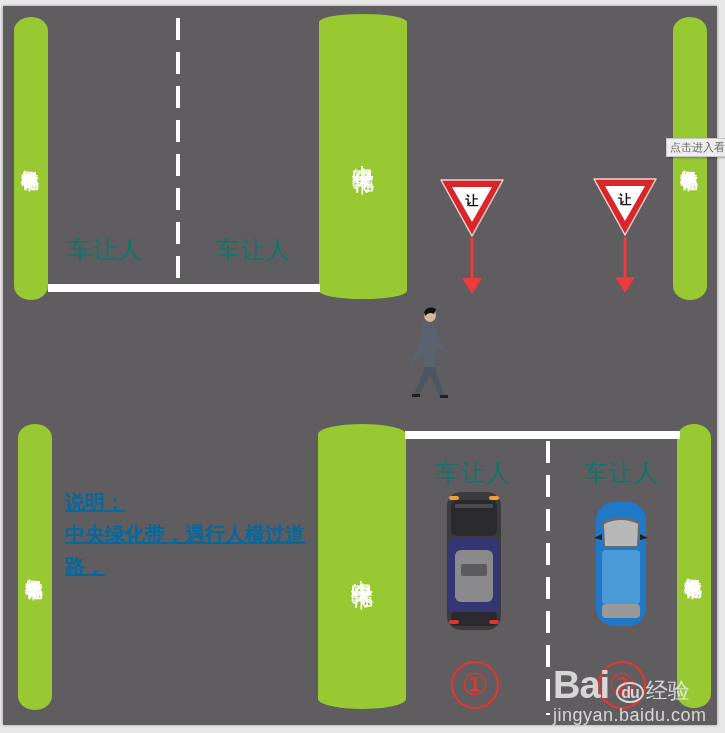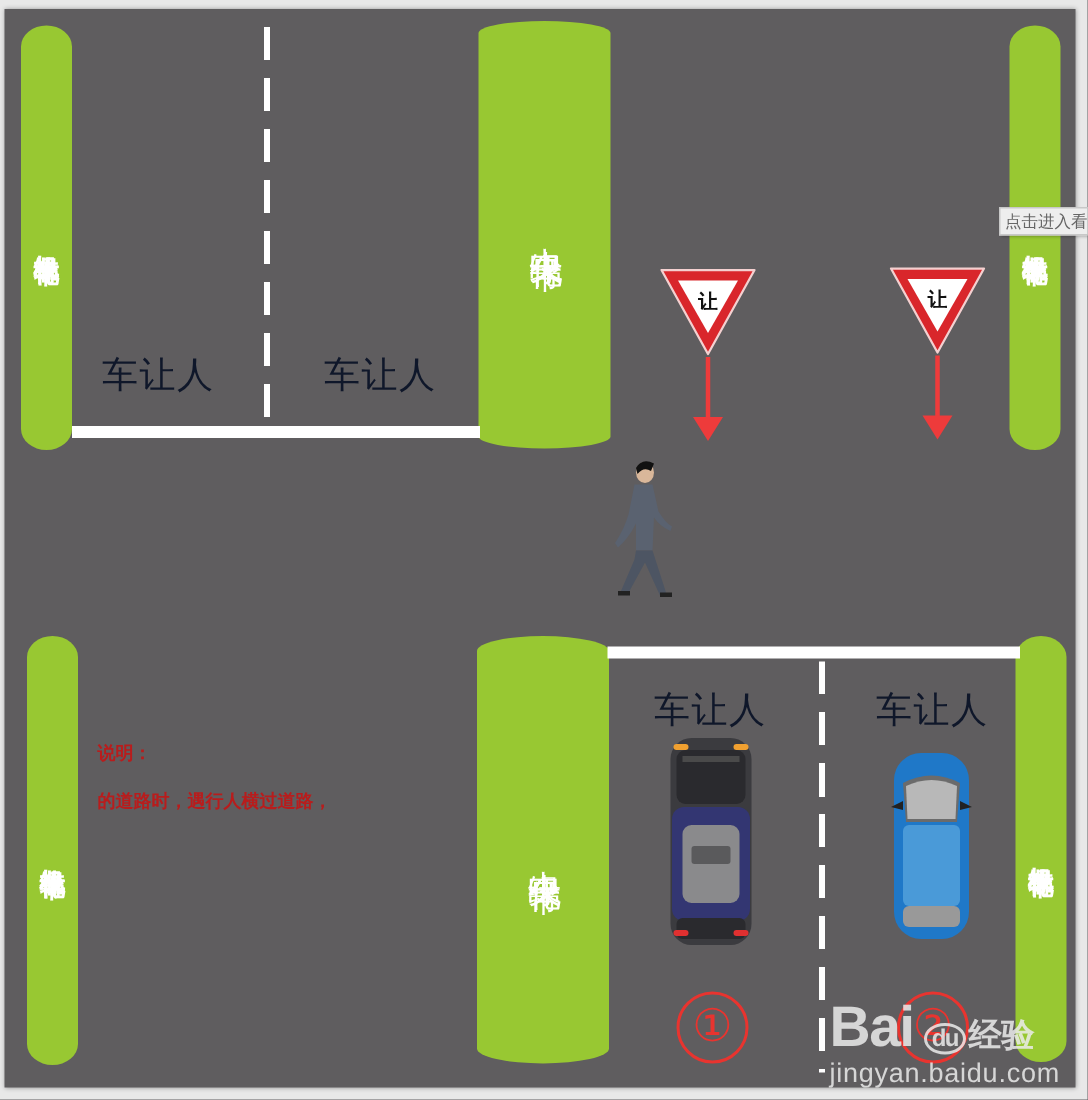--- a/index.html
+++ b/index.html
@@ -6,30 +6,30 @@
   body { width:725px; height:733px; background:#e8e8e8; position:relative; overflow:hidden; font-family:"DejaVu Sans", sans-serif; }
   .road { position:absolute; left:3px; top:6px; width:714px; height:719px; background:#5f5d5f; box-shadow:0 0 3px rgba(0,0,0,0.35); }
   .belt { position:absolute; background:#98c832; color:#fff; display:flex; align-items:center; justify-content:center; }
   .belt .vtext { writing-mode:vertical-rl; text-orientation:upright; letter-spacing:1px; font-weight:bold; }
   .belt.side { width:34px; border-radius:17px / 14px; }
   .belt.side .vtext { font-size:17px; }
   .belt.center { width:88px; border-radius:44px / 10px; }
   .belt.center .vtext { font-size:22px; letter-spacing:2px; font-weight:normal; }
   .stopline { position:absolute; height:8px; background:#fff; }
   .dash { position:absolute; width:4px; background:repeating-linear-gradient(to bottom,#fff 0,#fff 22px,transparent 22px,transparent 34px); }
-  .lane-label { position:absolute; color:#0f172a; font-size:24px; letter-spacing:1px; }
+  .lane-label { position:absolute; color:#0f766e; font-size:24px; letter-spacing:1px; }
   .sign { position:absolute; width:66px; height:110px; }
-  .note { position:absolute; left:65px; top:486px; width:260px; color:#b91c1c; font-size:12px; line-height:32px; font-weight:bold; }
+  .note { position:absolute; left:65px; top:486px; width:260px; color:#0369a1; font-size:20px; line-height:32px; font-weight:bold;text-decoration:underline; }
   .note .indent { padding-left:34px; }
   .car { position:absolute; }
   .circle-num { position:absolute; width:44px; height:44px; border:2px solid #e8342f; border-radius:50%; color:#e8342f; font-size:30px; line-height:44px; text-align:center; }
   .tooltip { position:absolute; left:666px; top:138px; background:#eeeeee; border:1px solid #c8c8c8; color:#666; font-size:11px; padding:1px 3px; white-space:nowrap; box-shadow:1px 1px 2px rgba(0,0,0,0.3); }
   .watermark { position:absolute; left:553px; top:664px; color:rgba(235,235,235,0.85); }
   .watermark .brand { font-size:38px; font-weight:bold; letter-spacing:-1px; font-family:"Liberation Sans", sans-serif; }
-  .watermark .cn { font-size:22px; font-weight:bold; margin-left:2px; }
+  .watermark .cn { font-size:22px; font-weight:normal; margin-left:2px; }
   .watermark .url { font-size:18px; display:block; margin-top:-2px; letter-spacing:0.5px; font-family:"Liberation Sans", sans-serif; }
 </style>
 </head>
 <body>
 
 <div class="road"></div>
 
 <div class="belt side" style="left:14px; top:17px; height:283px;">
   <span class="vtext">机非绿化带</span>
 </div>
@@ -82,21 +82,21 @@
 </div>
 <div class="belt side" style="left:677px; top:424px; height:284px;">
   <span class="vtext">机非绿化带</span>
 </div>
 
 <div class="stopline" style="left:405px; top:431px; width:275px;"></div>
 <div class="dash" style="left:546px; top:441px; height:274px;"></div>
 
 <div class="note">
   <div>说明：</div>
-  <div>的道路时，遇行人横过道路，</div>
+  <div>中央绿化带，遇行人横过道路，</div>
 </div>
 
 <div class="lane-label" style="left:436px; top:457px;">车让人</div>
 <div class="lane-label" style="left:584px; top:457px;">车让人</div>
 
 <svg class="car" style="left:443px; top:490px;" width="62" height="142" viewBox="0 0 62 142">
   <rect x="4" y="2" width="54" height="138" rx="14" fill="#3b3b3f"></rect>
   <rect x="8" y="10" width="46" height="36" rx="6" fill="#2a2a2e"></rect>
   <rect x="12" y="14" width="38" height="4" fill="#4a4a4a"></rect>
   <rect x="5" y="48" width="52" height="76" rx="8" fill="#333672"></rect>

